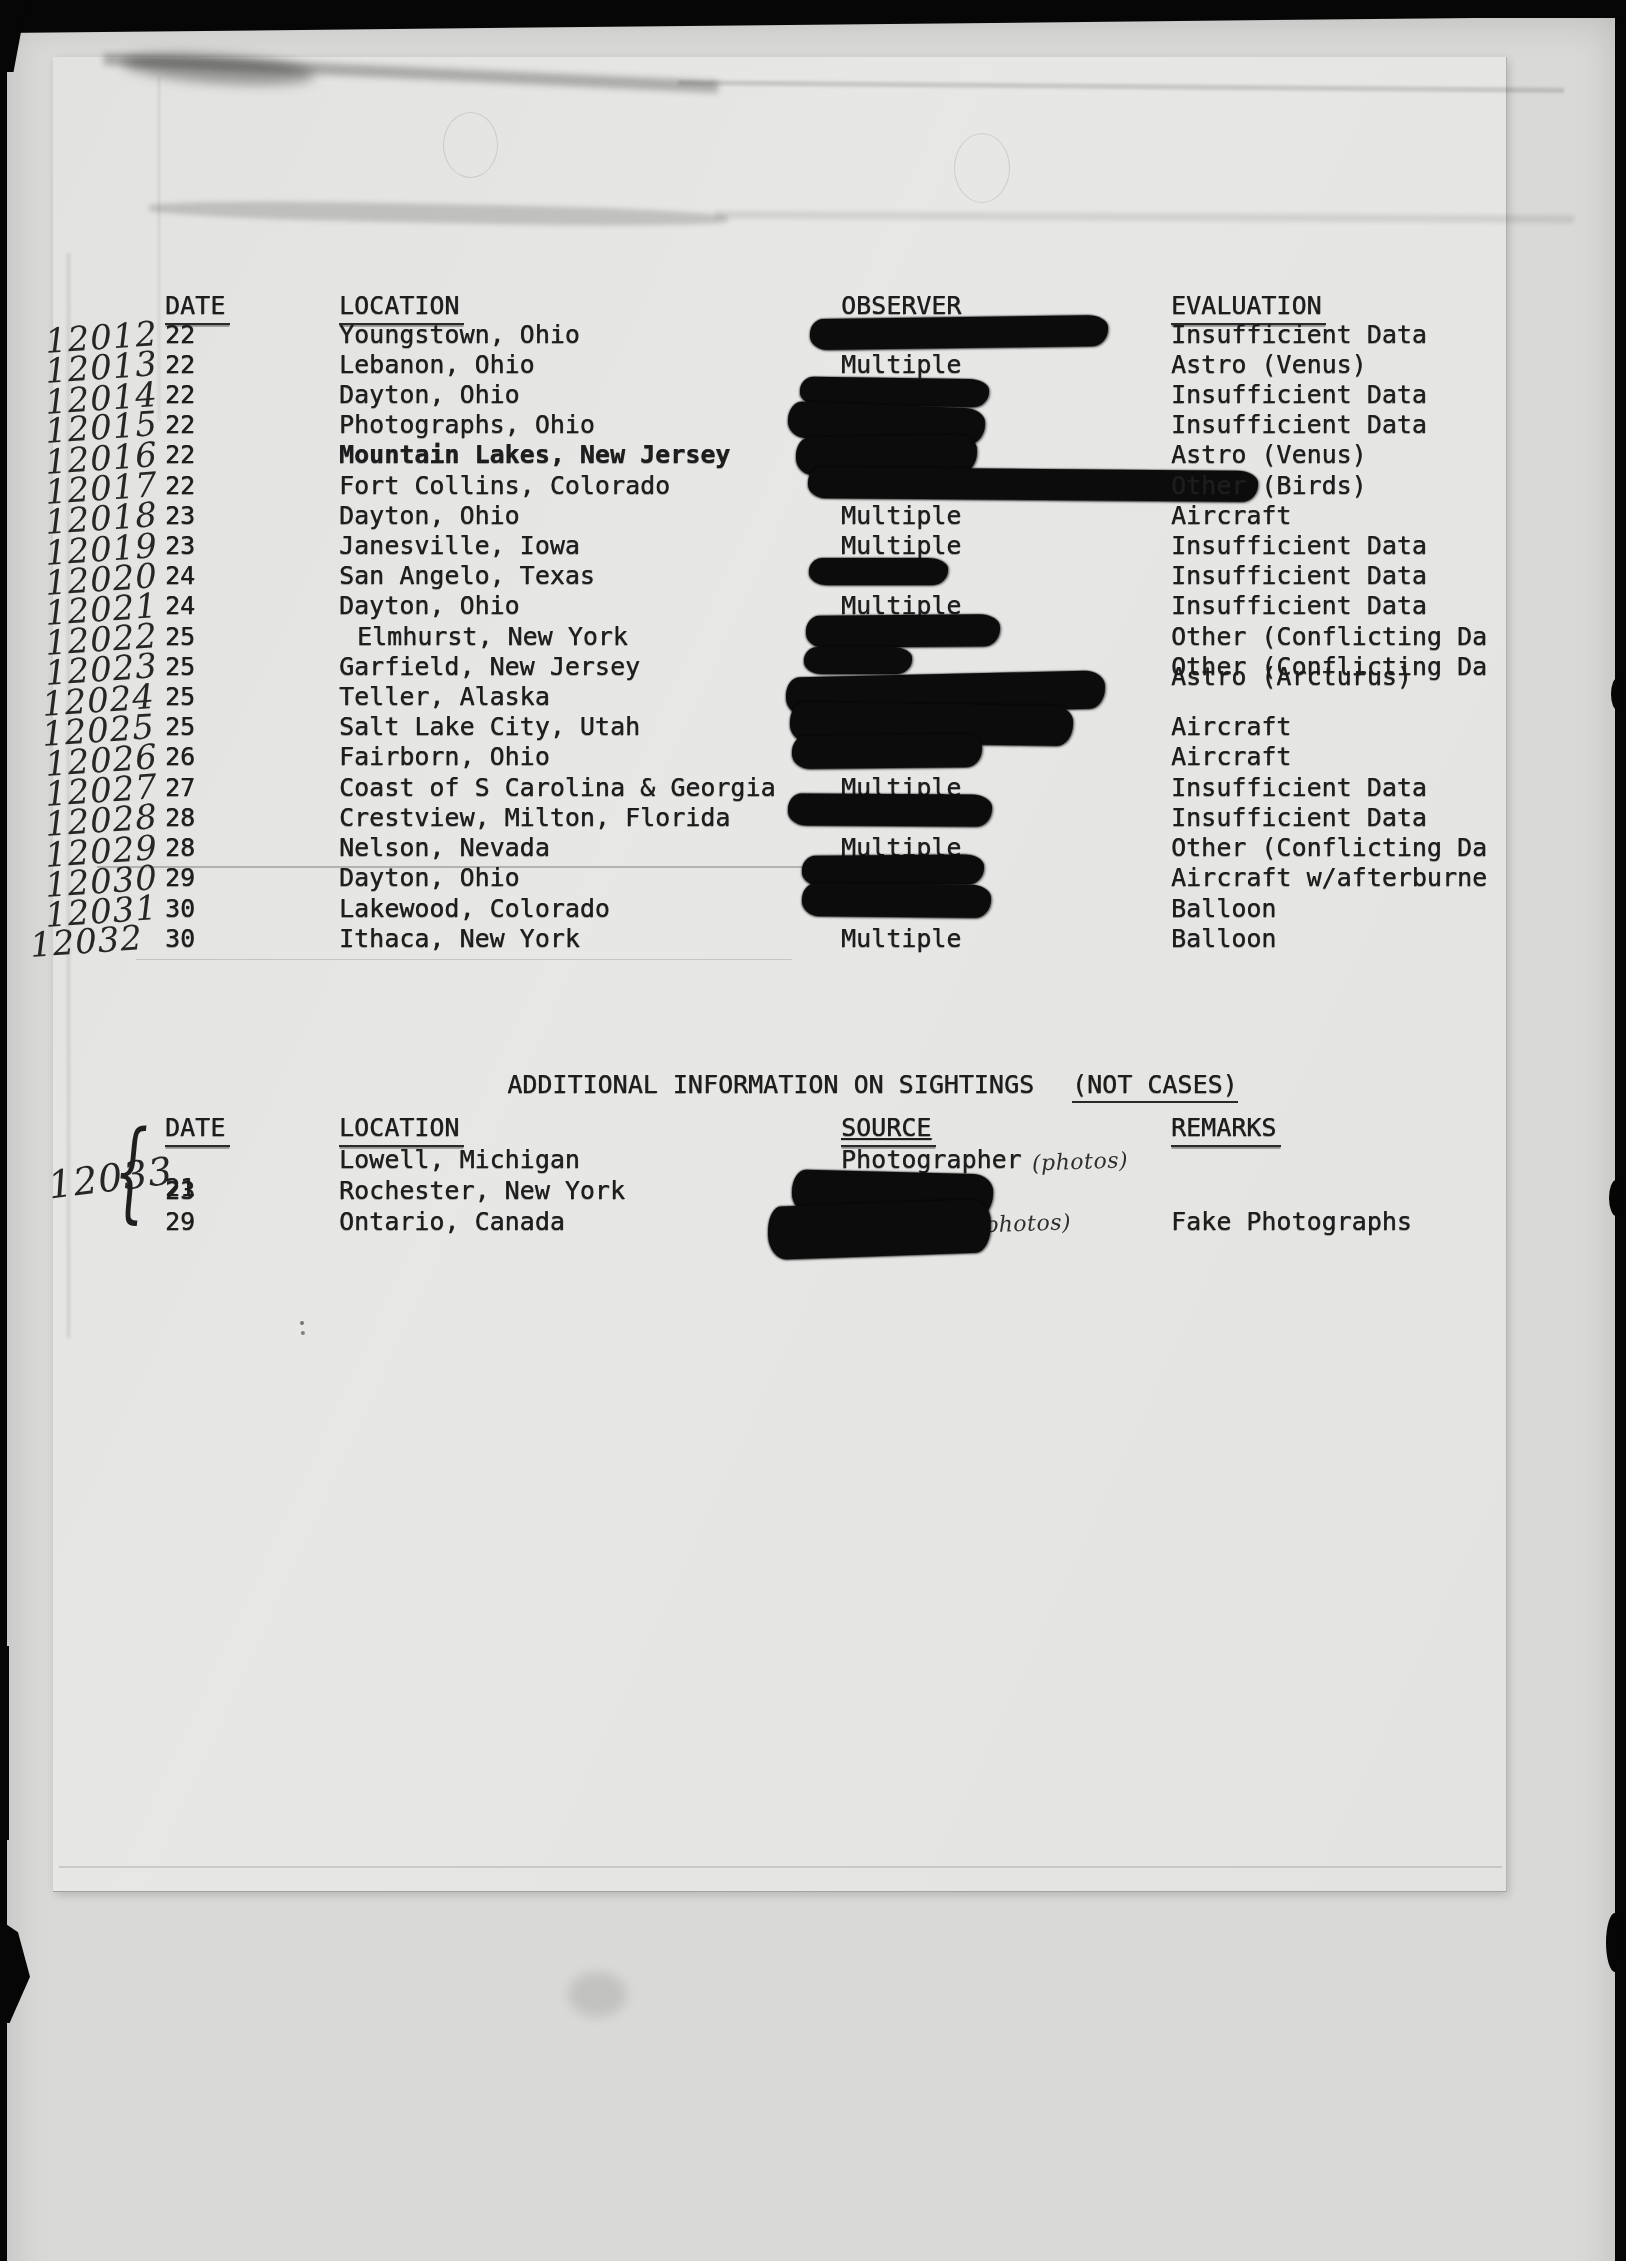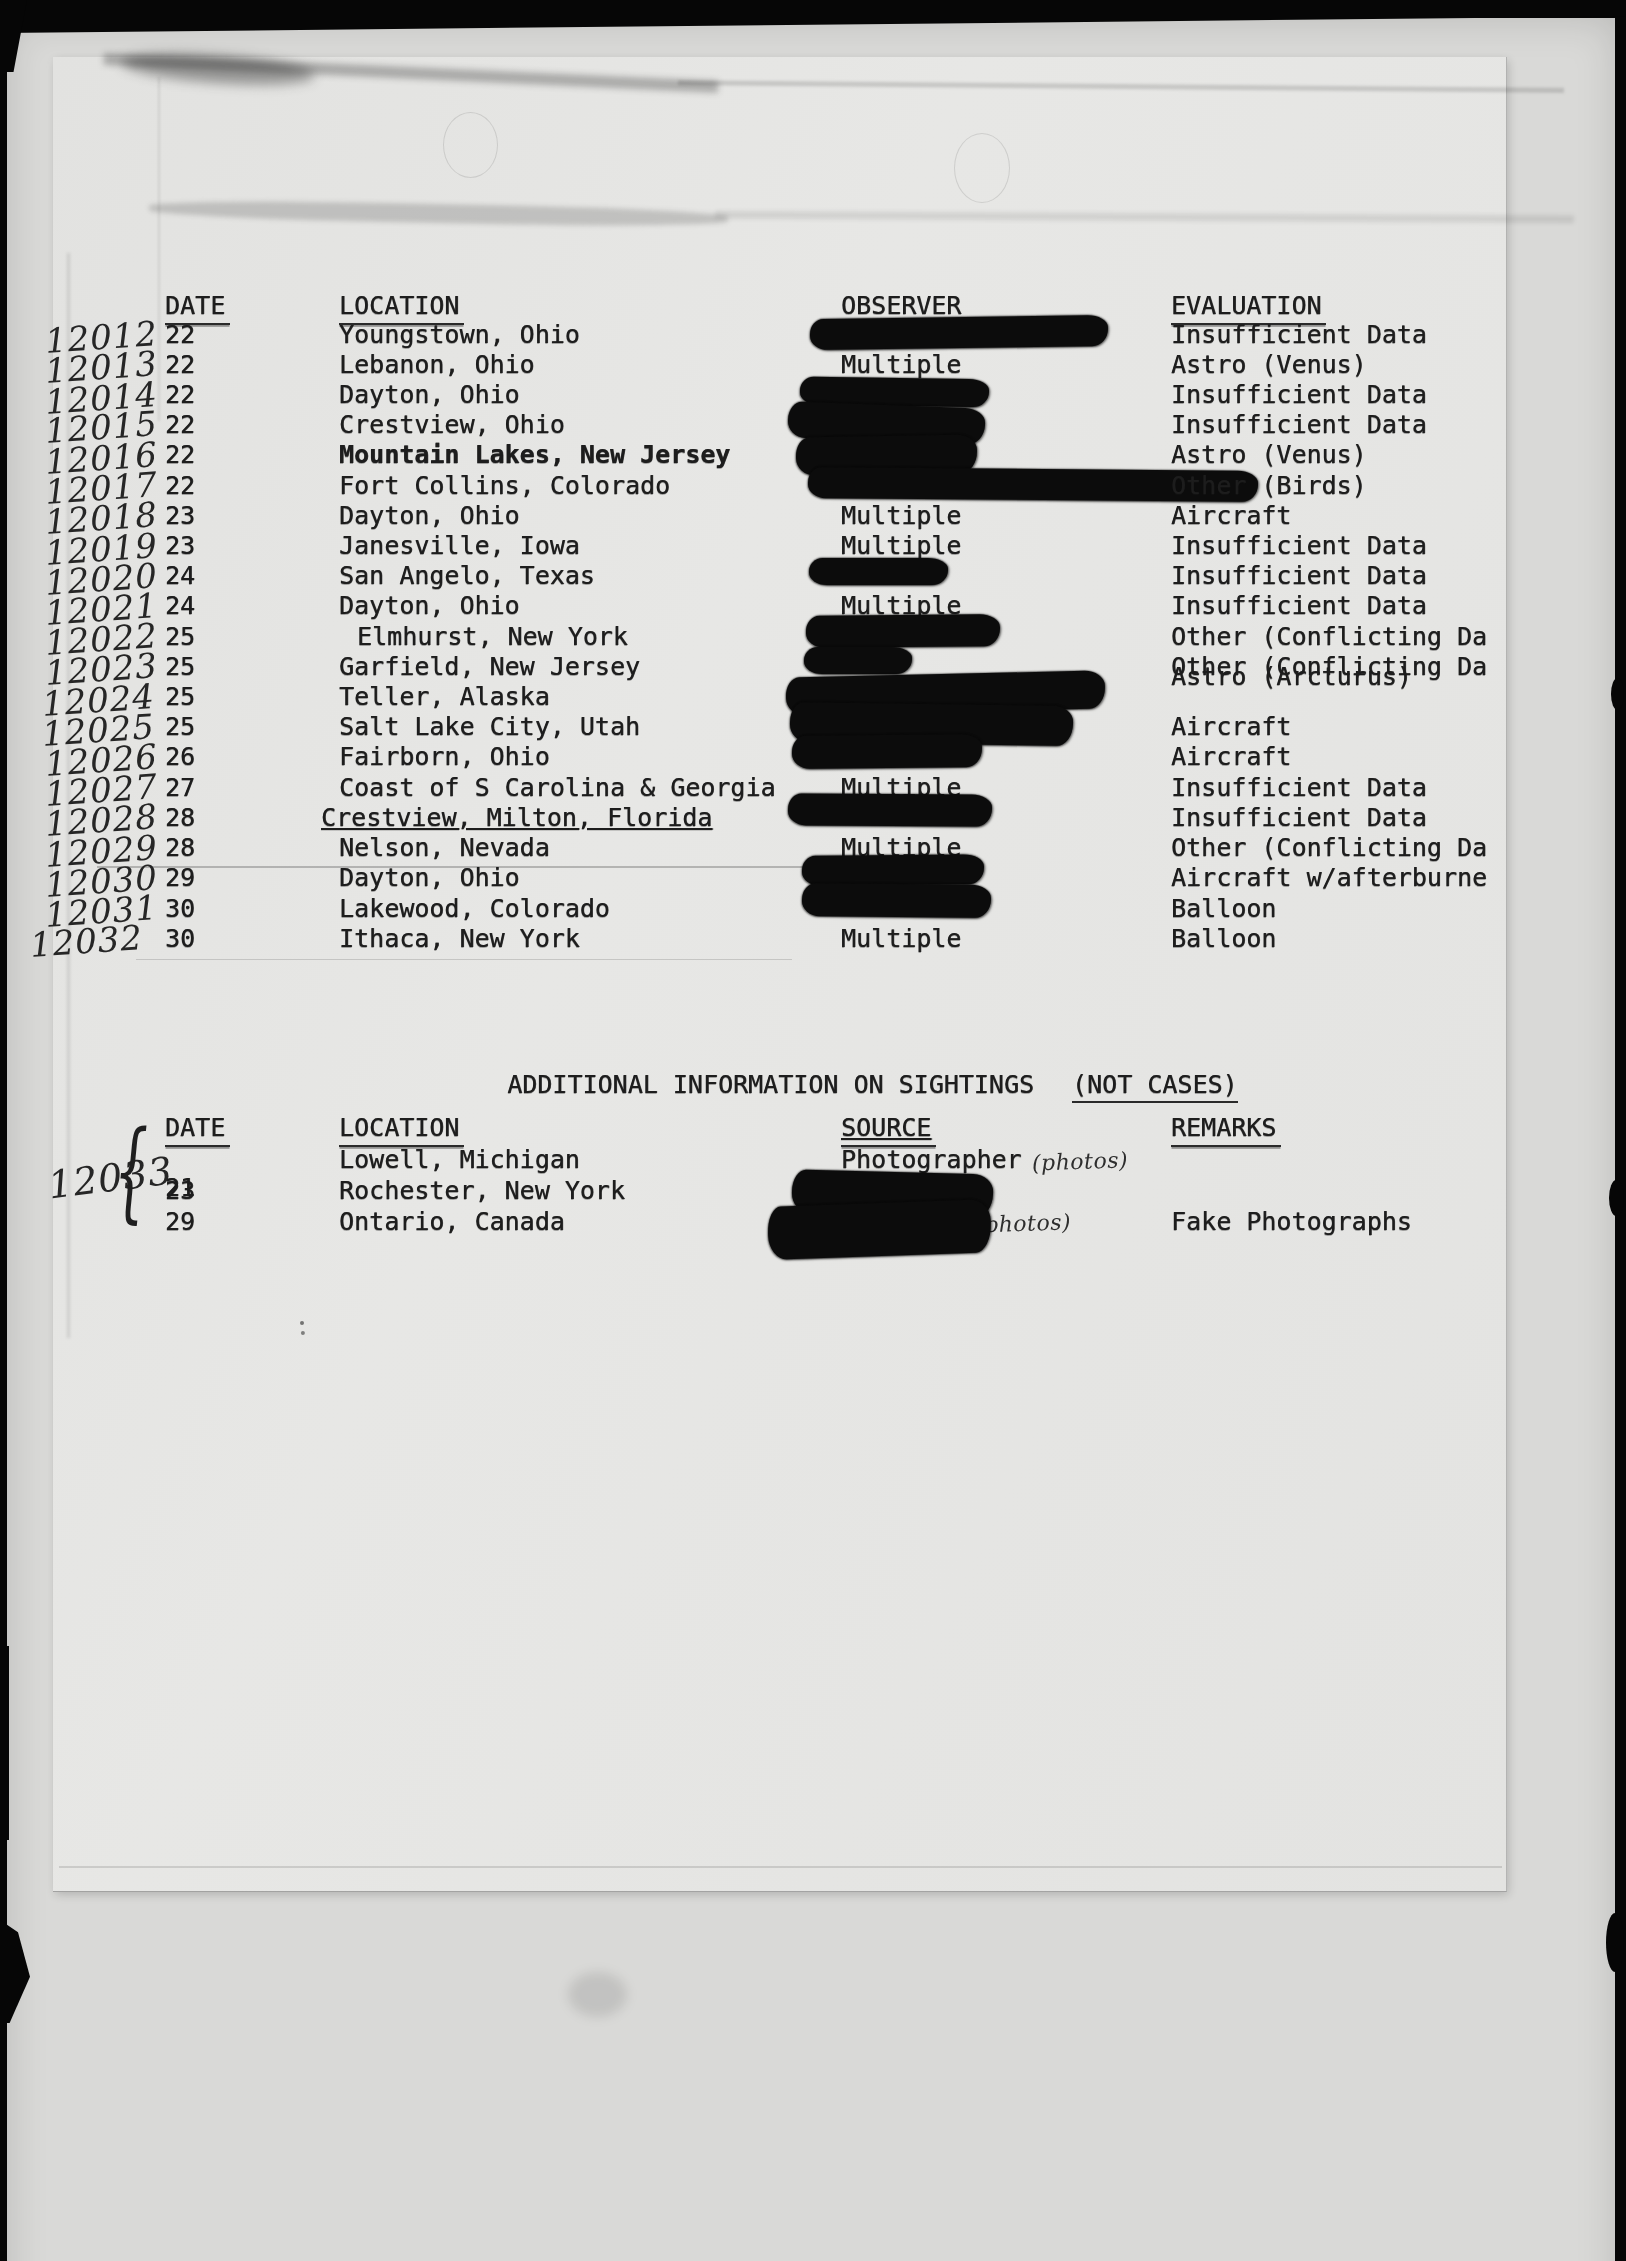--- a/index.html
+++ b/index.html
@@ -93,21 +93,21 @@
       <div class="" style="position: absolute; left: 0px; top: 0px;">
         <div class="hw case" style="left: 45px; top: 378px;">12014</div>
         <div class="tw" style="left: 165px; top: 381px;">22</div>
         <div class="tw" style="left: 339px; top: 381px;">Dayton, Ohio</div>
         <div class="redact" style="left: 800px; top: 378px; width: 189px; height: 28px; transform: rotate(0.8deg);"></div>
         <div class="tw" style="left: 1171px; top: 381px;">Insufficient Data</div>
       </div>
       <div class="" style="position: absolute; left: 0px; top: 0px;">
         <div class="hw case" style="left: 45px; top: 407px;">12015</div>
         <div class="tw" style="left: 165px; top: 411px;">22</div>
-        <div class="tw" style="left: 339px; top: 411px;">Crestview, Ohio</div>
+        <div class="tw" style="left: 339px; top: 411px;">Photographs, Ohio</div>
         <div class="redact" style="left: 788px; top: 405px; width: 197px; height: 36px; transform: rotate(2.2deg);"></div>
         <div class="tw" style="left: 1171px; top: 411px;">Insufficient Data</div>
       </div>
       <div class="" style="position: absolute; left: 0px; top: 0px;">
         <div class="hw case" style="left: 45px; top: 438px;">12016</div>
         <div class="tw" style="left: 165px; top: 441px;">22</div>
         <div class="tw" style="left: 339px; top: 441px; font-weight: bold;">Mountain Lakes, New Jersey</div>
         <div class="redact" style="left: 796px; top: 436px; width: 181px; height: 38px; transform: rotate(-1deg);"></div>
         <div class="tw" style="left: 1171px; top: 441px;">Astro (Venus)</div>
       </div>
@@ -184,21 +184,21 @@
       <div class="" style="position: absolute; left: 0px; top: 0px;">
         <div class="hw case" style="left: 45px; top: 770px;">12027</div>
         <div class="tw" style="left: 165px; top: 774px;">27</div>
         <div class="tw" style="left: 339px; top: 774px;">Coast of S Carolina &amp; Georgia</div>
         <div class="tw" style="left: 841px; top: 774px;">Multiple</div>
         <div class="tw" style="left: 1171px; top: 774px;">Insufficient Data</div>
       </div>
       <div class="" style="position: absolute; left: 0px; top: 0px;">
         <div class="hw case" style="left: 45px; top: 800px;">12028</div>
         <div class="tw" style="left: 165px; top: 804px;">28</div>
-        <div class="tw" style="left: 321px; top: 804px; text-decoration: underline;">Crestview, Milton, Florida</div>
+        <div class="tw" style="left: 339px; top: 804px;">Crestview, Milton, Florida</div>
         <div class="redact" style="left: 788px; top: 794px; width: 204px; height: 32px; transform: rotate(0.4deg);"></div>
         <div class="tw" style="left: 1171px; top: 804px;">Insufficient Data</div>
       </div>
       <div class="" style="position: absolute; left: 0px; top: 0px;">
         <div class="hw case" style="left: 45px; top: 831px;">12029</div>
         <div class="tw" style="left: 165px; top: 834px;">28</div>
         <div class="tw" style="left: 339px; top: 834px;">Nelson, Nevada</div>
         <div class="tw" style="left: 841px; top: 834px;">Multiple</div>
         <div class="tw" style="left: 1171px; top: 834px;">Other (Conflicting Da</div>
       </div>

